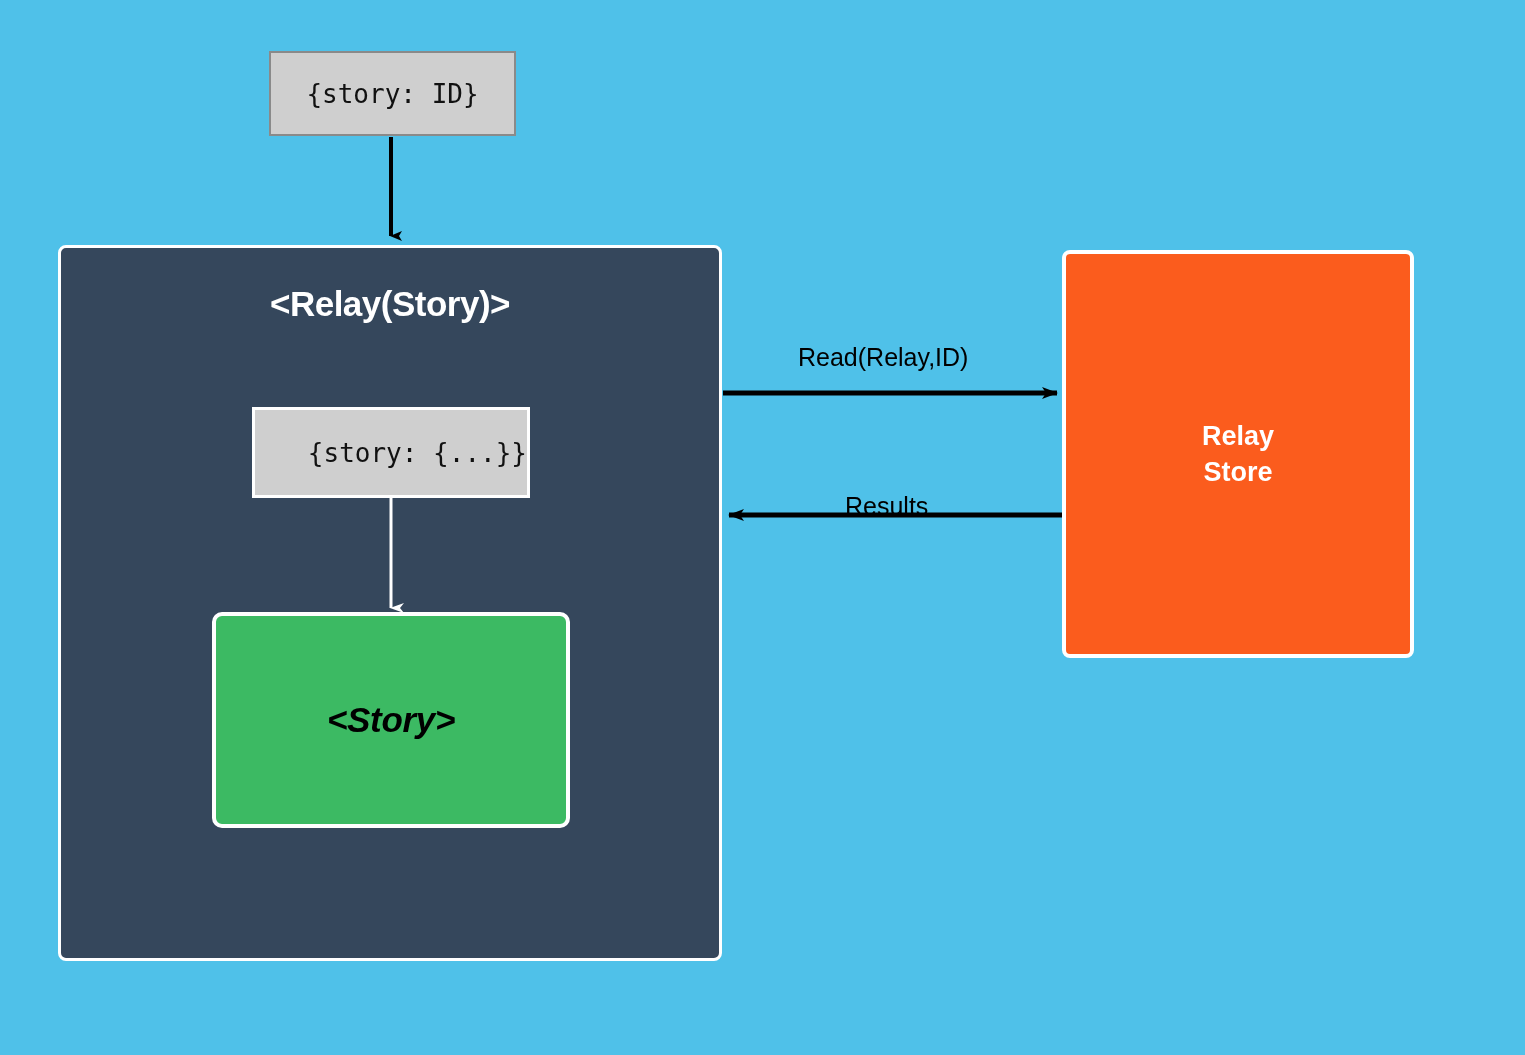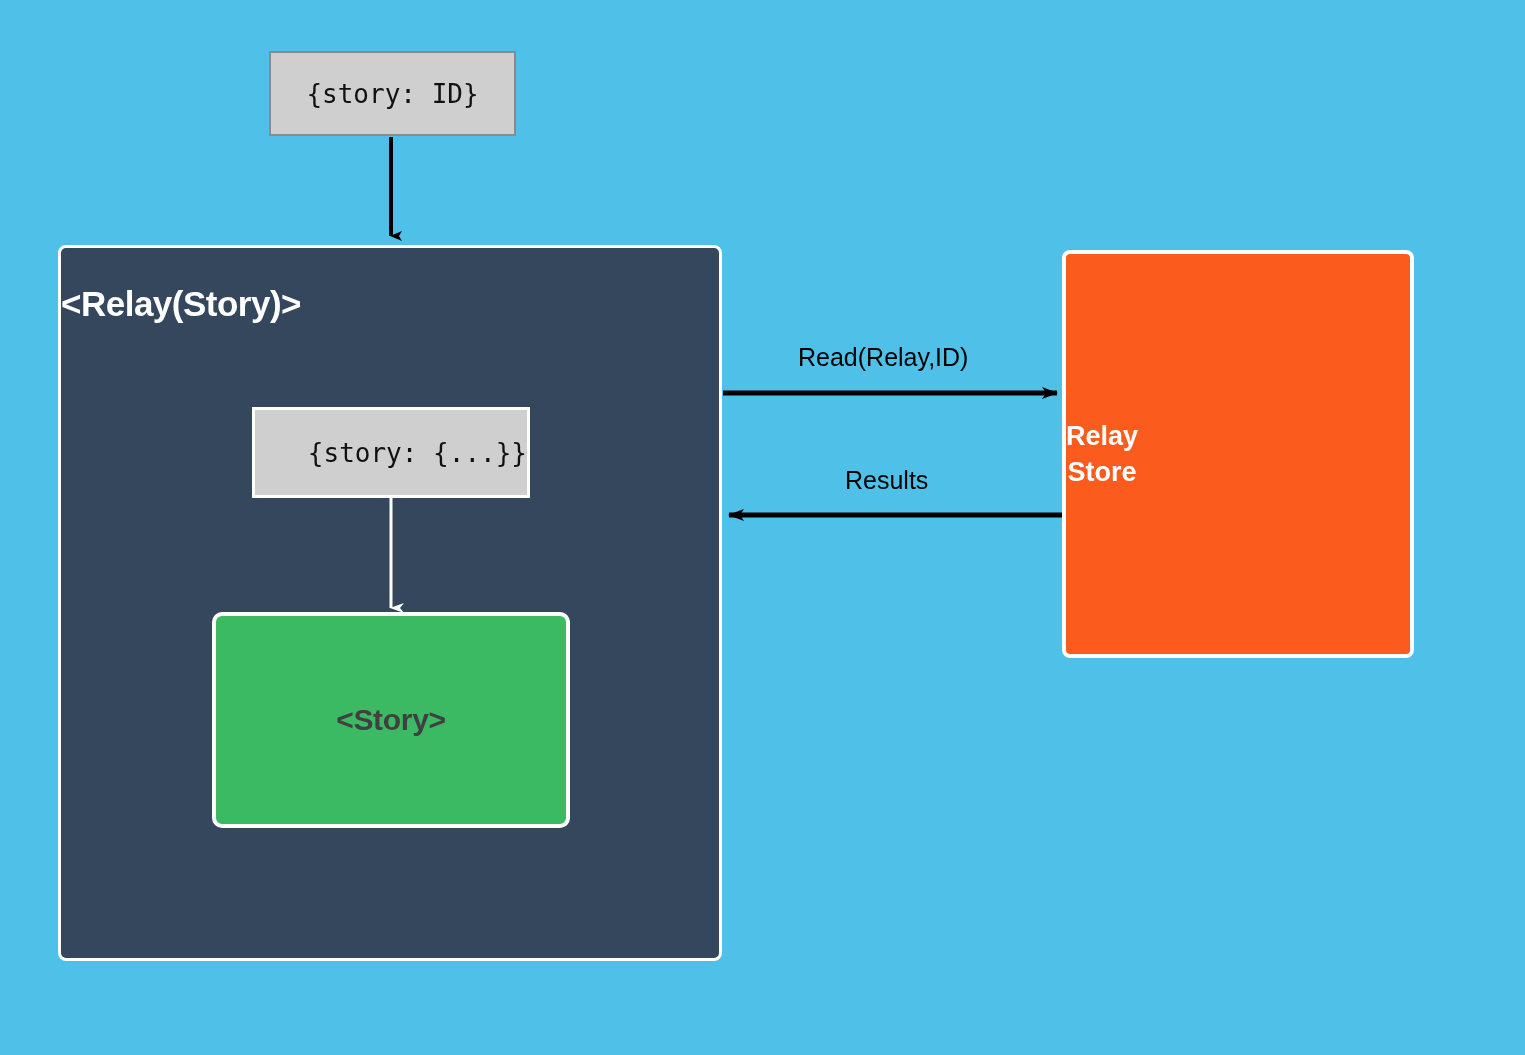--- a/index.html
+++ b/index.html
@@ -49,20 +49,21 @@
     background: #35475c;
     border: 3px solid #ffffff;
     border-radius: 8px;
     box-sizing: border-box;
   }
   .relay-title {
     position: absolute;
     left: 0;
     top: 36px;
     width: 100%;
+    text-align: center;
     font-size: 35px;
     font-weight: bold;
     color: #ffffff;
     letter-spacing: -0.5px;
   }
 
   
   .props-box-inner {
     position: absolute;
     left: 252px;
@@ -86,39 +87,41 @@
     height: 216px;
     background: #3cba63;
     border: 4px solid #ffffff;
     border-radius: 10px;
     box-sizing: border-box;
     display: flex;
     align-items: center;
     justify-content: center;
   }
   .story-label {
-    font-size: 30px;
+    font-size: 35px;
     font-weight: bold;
-    color: #404040;
+    color: #000000;
     letter-spacing: -0.3px;
+    font-style: italic;
   }
 
   
   .store-box {
     position: absolute;
     left: 1062px;
     top: 250px;
     width: 352px;
     height: 408px;
     background: #fb5c1d;
     border: 4px solid #ffffff;
     border-radius: 8px;
     box-sizing: border-box;
     display: flex;
     align-items: center;
+    justify-content: center;
   }
   .store-label {
     font-size: 27px;
     font-weight: bold;
     color: #ffffff;
     text-align: center;
     line-height: 1.35;
     white-space: pre-line;
   }
 
@@ -133,21 +136,21 @@
   }
 
   
   .edge-label {
     position: absolute;
     font-size: 25px;
     color: #000000;
     white-space: nowrap;
   }
   .label-read  { left: 798px; top: 343px; }
-  .label-results { left: 845px; top: 466px; }
+  .label-results { left: 845px; top: 492px; }
 </style>
 </head>
 <body>
 
 <div id="canvas">
 
   <div class="props-box-top">
     <span class="props-text">{story: ID}</span>
   </div>
 

